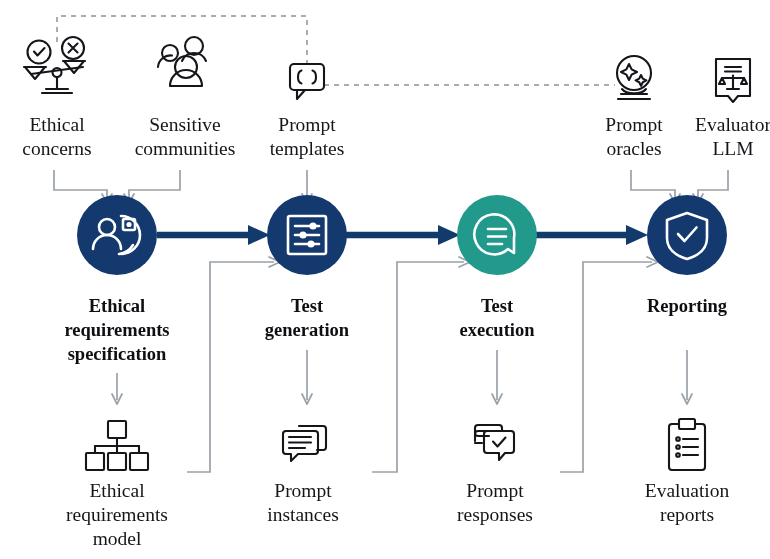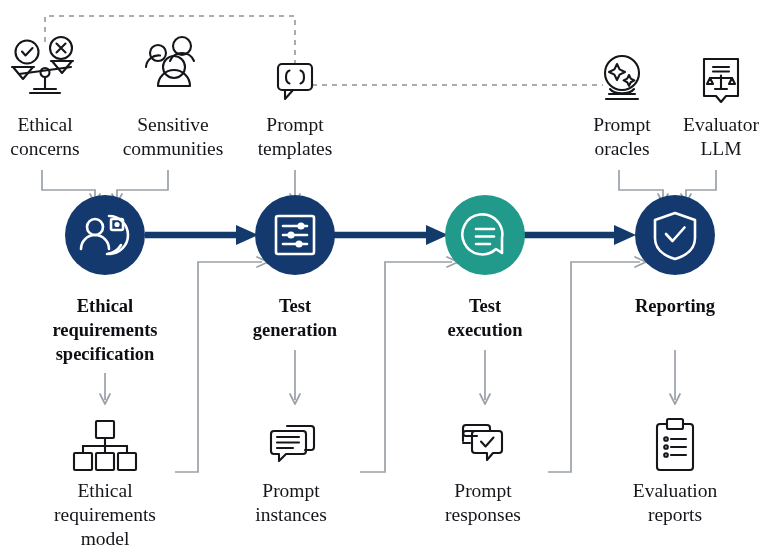--- a/index.html
+++ b/index.html
@@ -14,20 +14,21 @@
     overflow: hidden;
     font-family: "Liberation Serif", "DejaVu Serif", serif;
     position: relative;
   }
   #diagram-root {
     position: absolute;
     left: 0;
     top: 0;
     width: 624px;
     height: 559px;
+    padding-left: 12px;
   }
   svg.canvas {
     display: block;
     width: 770px;
     height: 559px;
   }
   .lbl {
     font-family: "Liberation Serif", "DejaVu Serif", serif;
     font-size: 19.5px;
     fill: #14161a;

